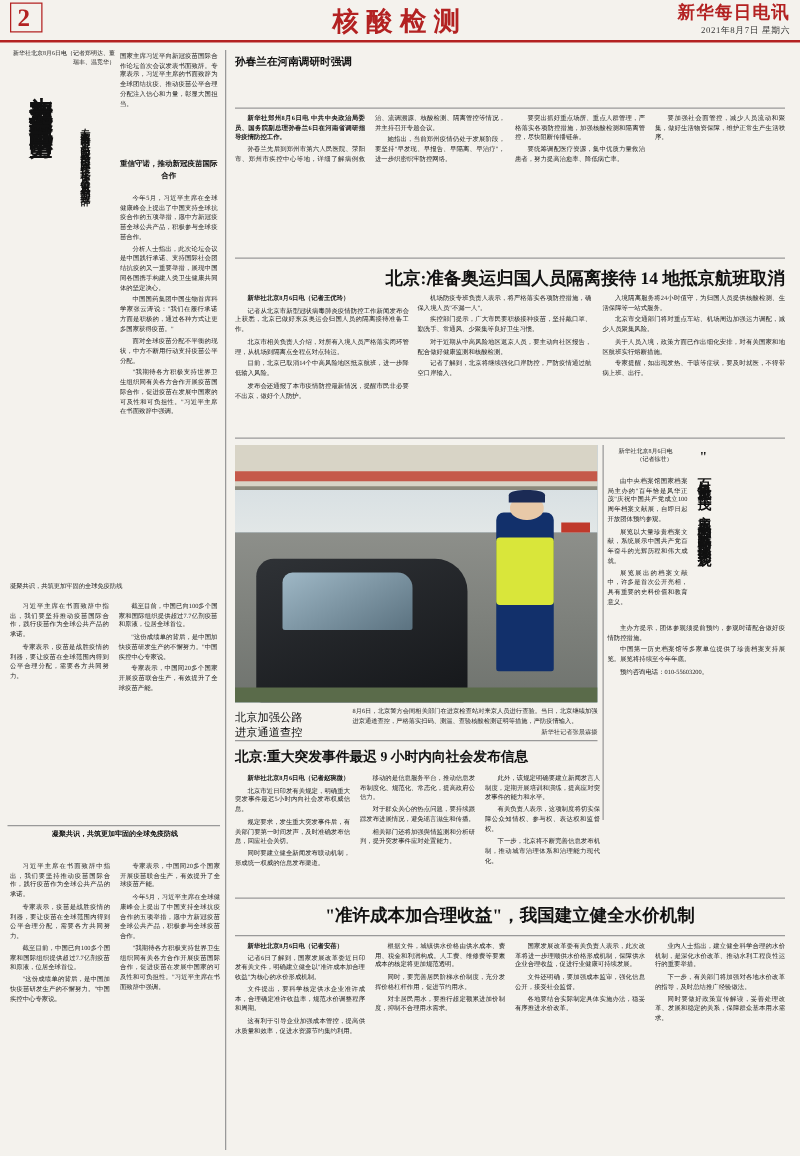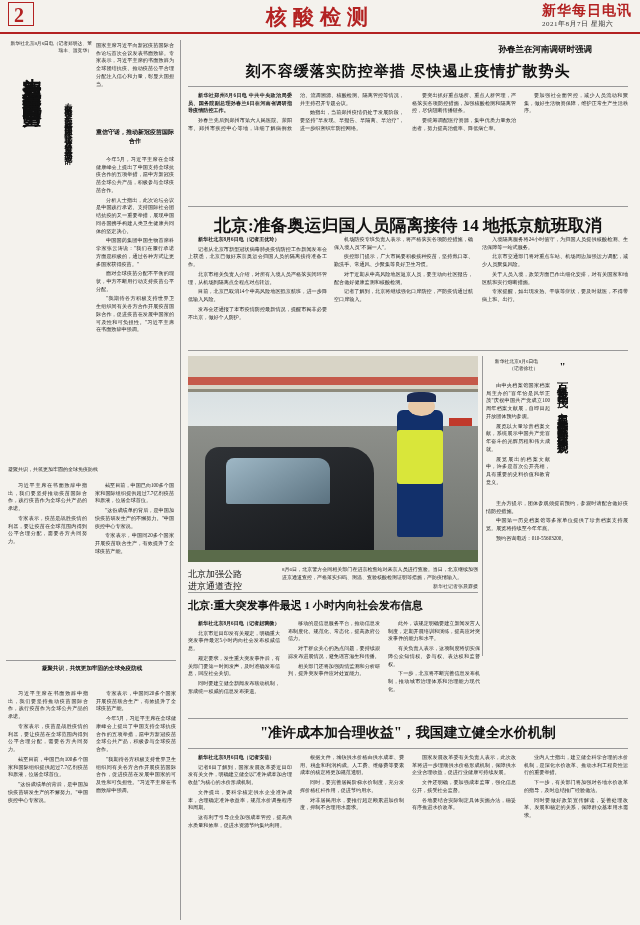--- a/index.html
+++ b/index.html
@@ -46,21 +46,21 @@
     width: 640px;
     text-align: center;
     font-size: 21px;
     font-weight: bold;
     letter-spacing: 6px;
     color: #b32222;
   }
   .masthead-logo {
     position: absolute;
     right: 8px; top: 2px;
-    text-align: left;
+    text-align: right;
     line-height: 1.25;
   }
   .masthead-logo .brand {
     font-size: 14px;
     font-weight: bold;
     color: #b32222;
     letter-spacing: 1px;
   }
   .masthead-logo .date {
     font-size: 7px;
@@ -103,21 +103,21 @@
     font-size: 5px;
     line-height: 1.5;
     color: #222;
     text-align: justify;
   }
   .photo-credit {
     font-size: 5px;
     text-align: right;
     color: #333;
   }
-  .center { text-align: right; }
+  .center { text-align: left; }
 
   
   .photo {
     position: absolute;
     overflow: hidden;
     background: #9fb6c3;
   }
   .sky { position:absolute; left:0; top:0; width:100%; height:34%; background:linear-gradient(#cfd9df,#e2e7e7); }
   .road { position:absolute; left:0; top:34%; width:100%; height:66%; background:linear-gradient(#8d8f8a,#6f736e); }
   .canopy { position:absolute; left:0; top:0; width:100%; height:16%; background:#d8d4c6; border-bottom:3px solid #8d8a7c; }
@@ -227,39 +227,36 @@
     <p>今年5月，习近平主席在全球健康峰会上提出了中国支持全球抗疫合作的五项举措，愿中方新冠疫苗全球公共产品，积极参与全球疫苗合作。</p>
     <p>"我期待各方积极支持世界卫生组织同有关各方合作开展疫苗国际合作，促进疫苗在发展中国家的可及性和可负担性。"习近平主席在书面致辞中强调。</p>
   </div>
 
   <div class="vline" style="left:180px; top:40px; height:880px;"></div>
 
   <div class="col" style="left:188px; top:44px; width:404px;">
     <div class="center" style="font-size:8.5px; font-weight:bold;">孙春兰在河南调研时强调</div>
   </div>
 
-  <div class="col" style="left:188px; top:62px; width:440px;">
-    <div class="hl-main" style="font-size:15px; letter-spacing:1px;">刻不容缓落实防控举措  尽快遏止疫情扩散势头</div>
-  </div>
 
   <div class="hline" style="left:188px; top:86px; width:440px;"></div>
 
   <div class="col body-text" style="left:188px; top:92px; width:440px; height:110px; column-count:4; column-gap:8px;">
     <p><span class="dateline">新华社郑州8月6日电  中共中央政治局委员、国务院副总理孙春兰6日在河南省调研指导疫情防控工作。</span></p>
     <p>孙春兰先后到郑州市第六人民医院、荥阳市、郑州市疾控中心等地，详细了解病例救治、流调溯源、核酸检测、隔离管控等情况，并主持召开专题会议。</p>
     <p>她指出，当前郑州疫情仍处于发展阶段，要坚持"早发现、早报告、早隔离、早治疗"，进一步织密织牢防控网络。</p>
     <p>要突出抓好重点场所、重点人群管理，严格落实各项防控措施，加强核酸检测和隔离管控，尽快阻断传播链条。</p>
     <p>要统筹调配医疗资源，集中优质力量救治患者，努力提高治愈率、降低病亡率。</p>
     <p>要加强社会面管控，减少人员流动和聚集，做好生活物资保障，维护正常生产生活秩序。</p>
   </div>
 
   <div class="hline" style="left:188px; top:206px; width:440px;"></div>
 
   <div class="col" style="left:188px; top:214px; width:440px;">
-    <div class="hl-main" style="font-size:17px; text-align:center;">北京:准备奥运归国人员隔离接待  14 地抵京航班取消</div>
+    <div class="hl-main" style="font-size:14px; text-align:right;">北京:准备奥运归国人员隔离接待  14 地抵京航班取消</div>
   </div>
 
   <div class="col body-text" style="left:188px; top:236px; width:139px; height:110px;">
     <p><span class="dateline">新华社北京8月6日电（记者王优玲）</span></p>
     <p>记者从北京市新型冠状病毒肺炎疫情防控工作新闻发布会上获悉，北京已做好东京奥运会归国人员的隔离接待准备工作。</p>
     <p>北京市相关负责人介绍，对所有入境人员严格落实闭环管理，从机场到隔离点全程点对点转运。</p>
     <p>目前，北京已取消14个中高风险地区抵京航班，进一步降低输入风险。</p>
     <p>发布会还通报了本市疫情防控最新情况，提醒市民非必要不出京，做好个人防护。</p>
   </div>
 
@@ -321,21 +318,21 @@
 
   <div class="col body-text" style="left:486px; top:500px; width:142px; height:130px;">
     <p>主办方提示，团体参观须提前预约，参观时请配合做好疫情防控措施。</p>
     <p>中国第一历史档案馆等多家单位提供了珍贵档案支持展览。展览将持续至今年年底。</p>
     <p>预约咨询电话：010-55603200。</p>
   </div>
 
   <div class="hline" style="left:188px; top:592px; width:290px;"></div>
 
   <div class="col" style="left:188px; top:598px; width:292px;">
-    <div class="hl-main" style="font-size:11px; text-align:left;">北京:重大突发事件最迟 1 小时内向社会发布信息</div>
+    <div class="hl-main" style="font-size:11px; text-align:left;">北京:重大突发事件最迟 9 小时内向社会发布信息</div>
   </div>
 
   <div class="col body-text" style="left:188px; top:620px; width:92px; height:95px;">
     <p><span class="dateline">新华社北京8月6日电（记者赵琬微）</span></p>
     <p>北京市近日印发有关规定，明确重大突发事件最迟5小时内向社会发布权威信息。</p>
     <p>规定要求，发生重大突发事件后，有关部门要第一时间发声，及时准确发布信息，回应社会关切。</p>
     <p>同时要建立健全新闻发布联动机制，形成统一权威的信息发布渠道。</p>
   </div>
 
   <div class="col body-text" style="left:288px; top:620px; width:92px; height:95px;">

